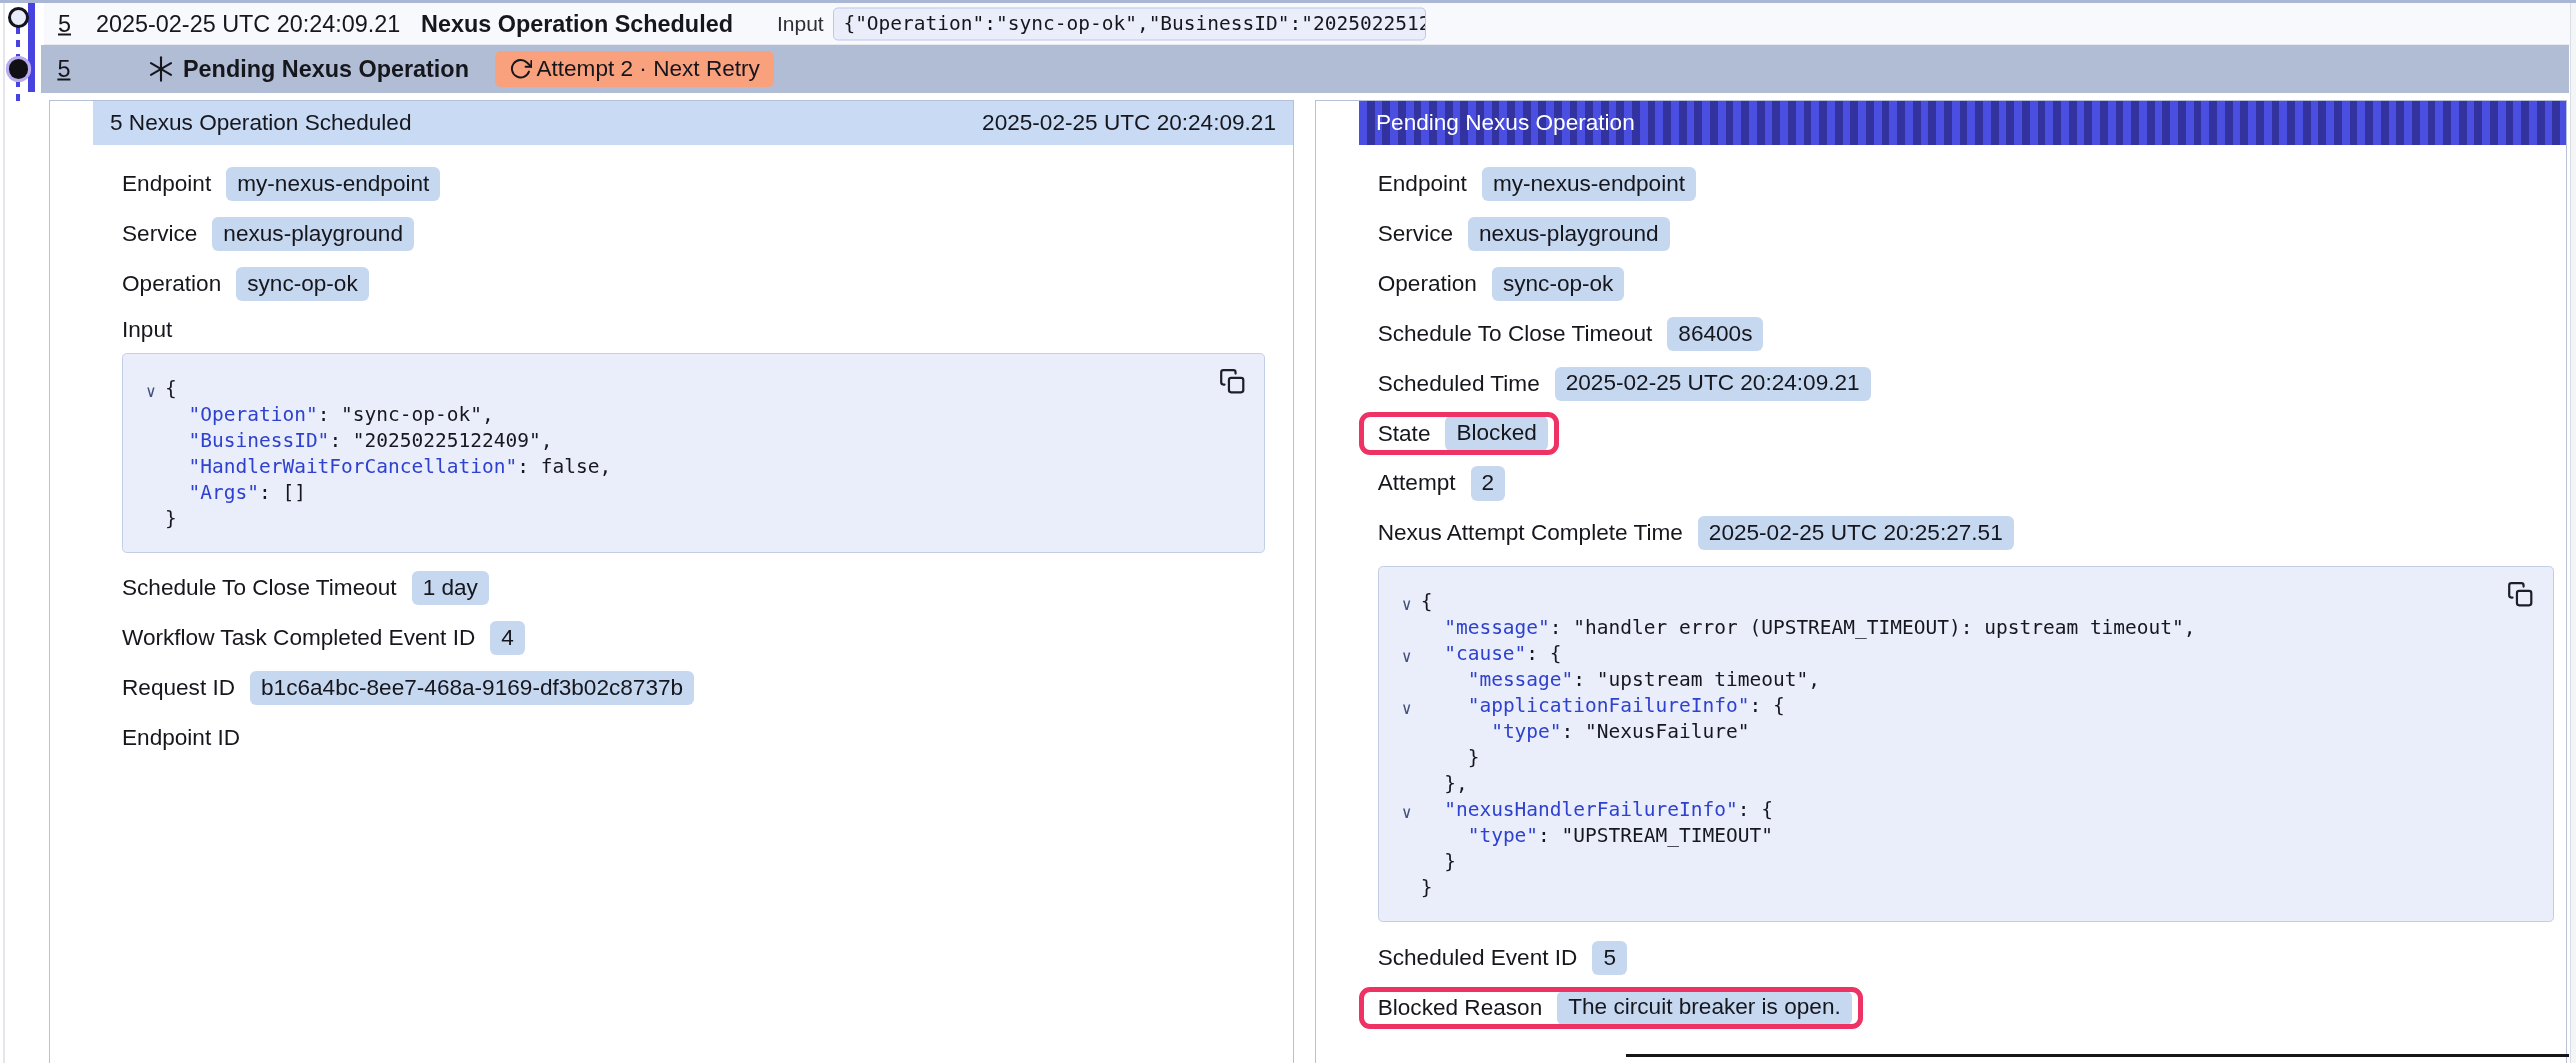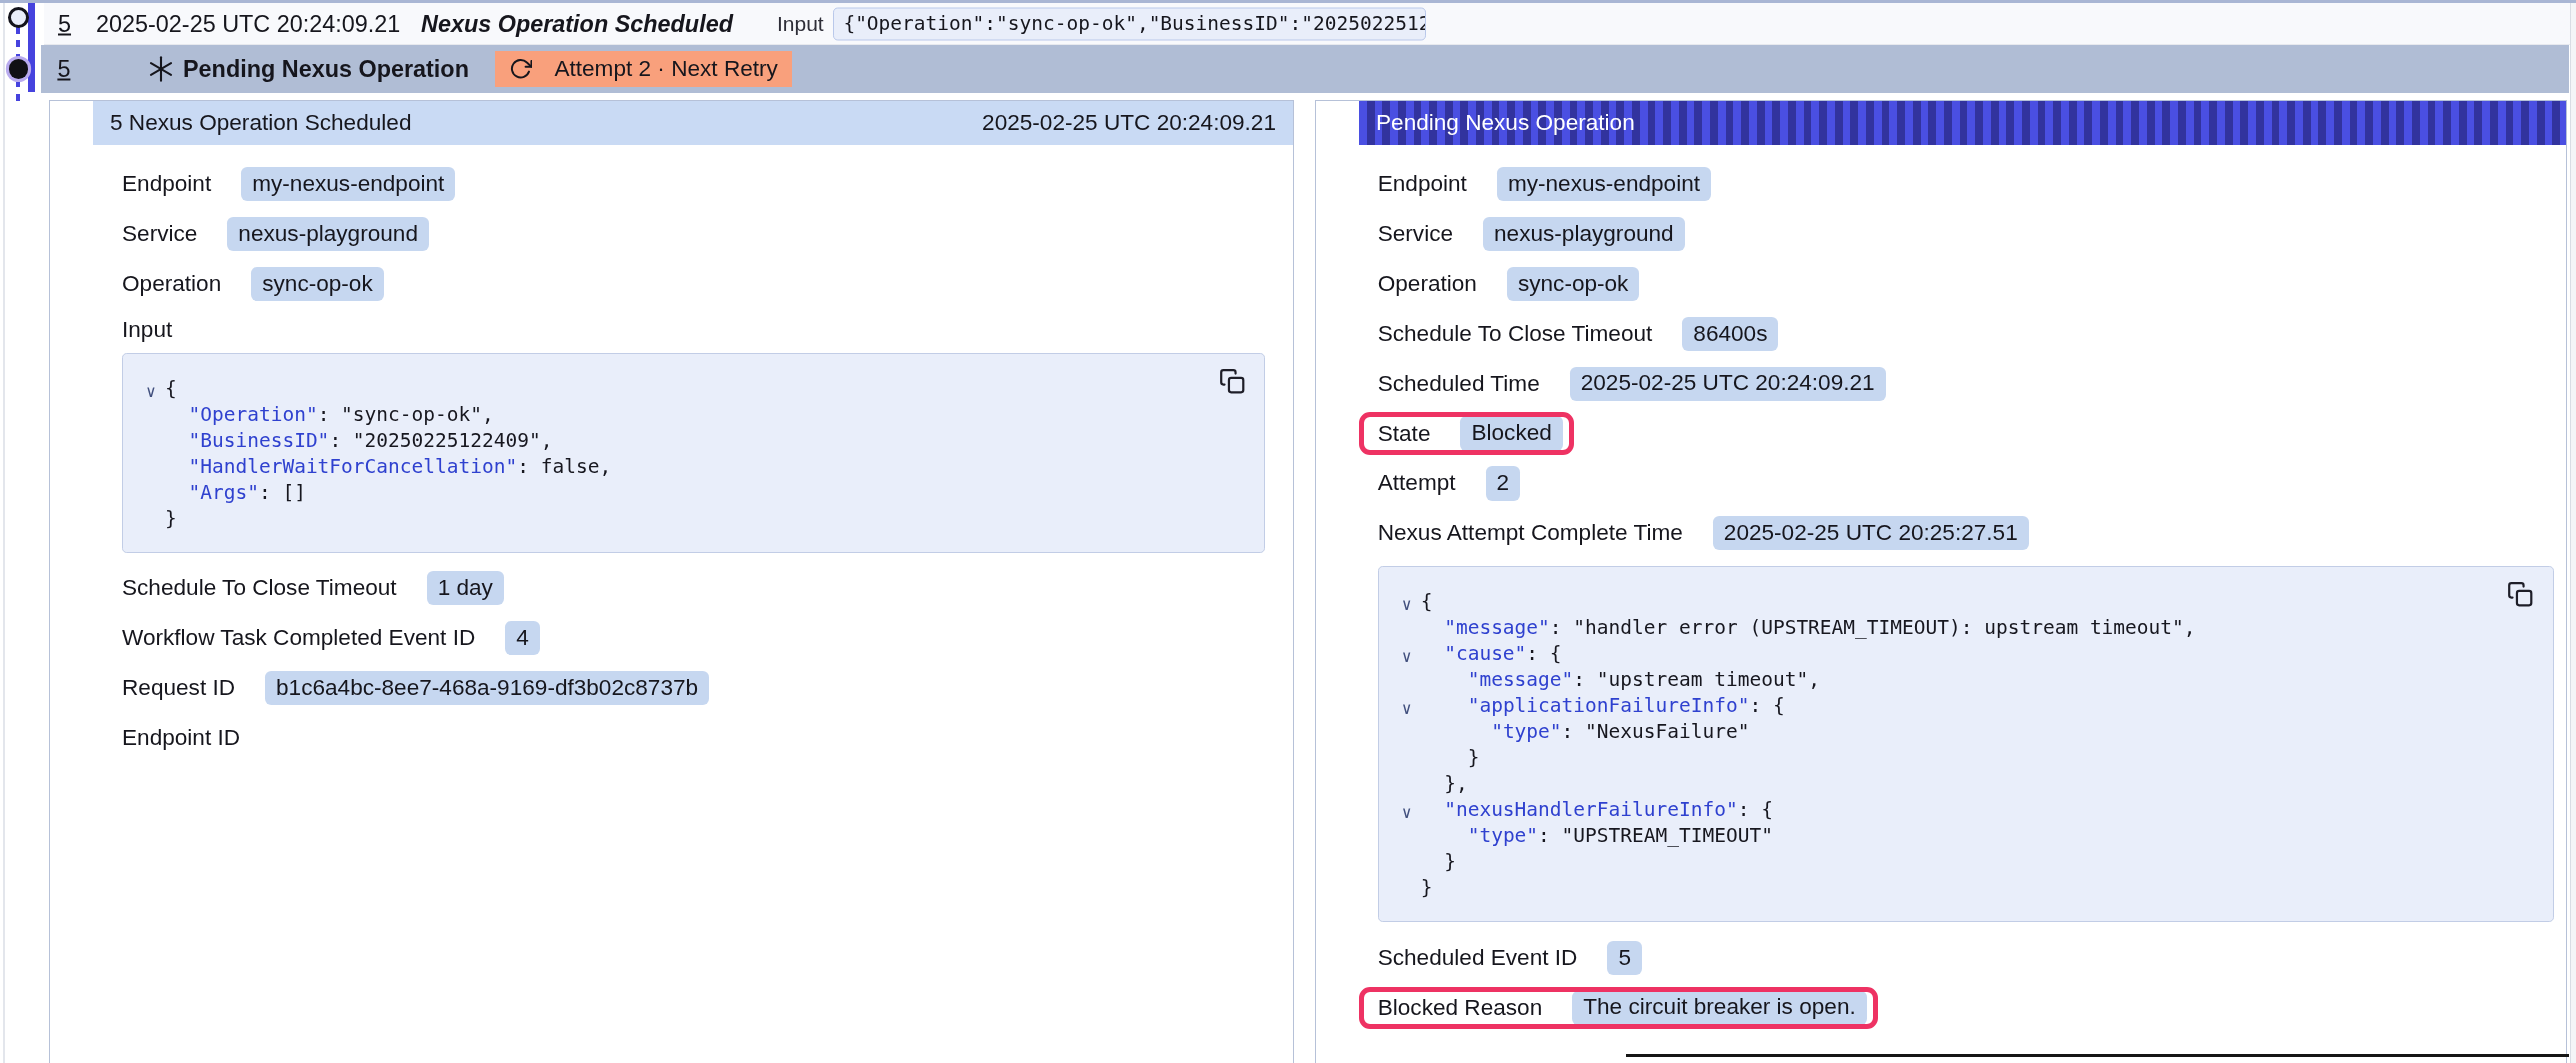--- a/index.html
+++ b/index.html
@@ -24,48 +24,48 @@
     background:#101014; box-shadow:0 0 0 3.1px #b9abef; z-index:2; }
   .tl-bar { position:absolute; left:28px; top:3.1px; width:7px; height:89px; background:#4643de; }
 
   
   .row1 { position:absolute; left:44px; top:3.1px; width:2526px; height:42px; background:#f8f9fc;
     border-bottom:1.6px solid #e7e9ee; font-size:23.4px; }
   .row1 > *, .row2 > * { position:absolute; top:50%; transform:translateY(-50%); }
   .event-id-link { text-decoration:underline; color:#16161d; cursor:pointer; }
   .row1 .r1-id { left:14px; }
   .row1 .r1-time { left:52px; }
-  .row1 .r1-title { left:377px; font-weight:700;font-style:italic; }
+  .row1 .r1-title { left:377px; font-weight:700; }
   .row1 .r1-input-label { left:733px; font-size:21px; color:#2e2e38; }
   .row1 .r1-input-badge { left:789px; width:593px; height:33px; line-height:30px;
     background:#e9eefa; border:1.6px solid #b9c8ea; border-radius:4.7px; padding:0 9.4px;
     font-family:"DejaVu Sans Mono", monospace; font-size:19.5px; white-space:nowrap; overflow:hidden; }
 
   .row2 { position:absolute; left:41px; top:45px; width:2528px; height:48px; background:#b0bdd5; font-size:23.4px; }
   .row2 .r2-id { left:16.4px; }
   .row2 .r2-star { left:106px; width:28px; height:28px; }
   .row2 .r2-title { left:142px; font-weight:700; }
-  .row2 .r2-badge { left:454px; height:36px; display:flex; align-items:center; gap:22px;
-    background:#f9a07c; border-radius:0; padding:0 14px; font-size:22.6px; white-space:nowrap; }
+  .row2 .r2-badge { left:454px; height:36px; display:flex; align-items:center; gap:4px;
+    background:#f9a07c; border-radius:6px; padding:0 14px; font-size:22.6px; white-space:nowrap; }
 
   
   .panel { position:absolute; top:100px; height:964px; border:1.6px solid #b6c1d8; background:#fff;padding-left:43px; }
   .panel-left  { left:49px;   width:1245px; }
   .panel-right { left:1315px; width:1252px; }
   .panel-header { height:44px; display:flex; align-items:center; justify-content:space-between;
     padding:0 17px; font-size:22.6px; }
   .panel-left .panel-header { background:#c9daf4; }
   .panel-right .panel-header {
     background:repeating-linear-gradient(90deg,#4a4fe2 0 7.8px,#32339e 7.8px 15.6px);
     color:#ffffff; font-weight:500; }
   .panel-body-left  { padding:22px 28px 0 29px; }
   .panel-body-right { padding:22px 12.5px 0 18.7px; }
 
   
-  .field-row { display:flex; align-items:center; gap:30px; width:fit-content; position:relative;
+  .field-row { display:flex; align-items:center; gap:15px; width:fit-content; position:relative;
     min-height:34px; margin-bottom:15.6px; font-size:22.6px; white-space:nowrap; }
   .field-badge { background:#c6d7f0; border-radius:6.2px; padding:3.9px 11px; line-height:26.5px; }
   .field-link  { text-decoration:underline; color:#16161d; cursor:pointer; padding:3.9px 0; }
   .section-label { font-size:22.6px; height:26.5px; line-height:26.5px; margin-bottom:9.4px; }
 
   .red-annotation { position:absolute; top:-3.9px; bottom:-3.9px; left:-18.7px; right:-11px;
     border:5.5px solid #ee3263; border-radius:11px; pointer-events:none; z-index:10; }
 
   
   .json-block { position:relative; background:#e9eefa; border:0.8px solid #c2cde6; border-radius:4.7px;

